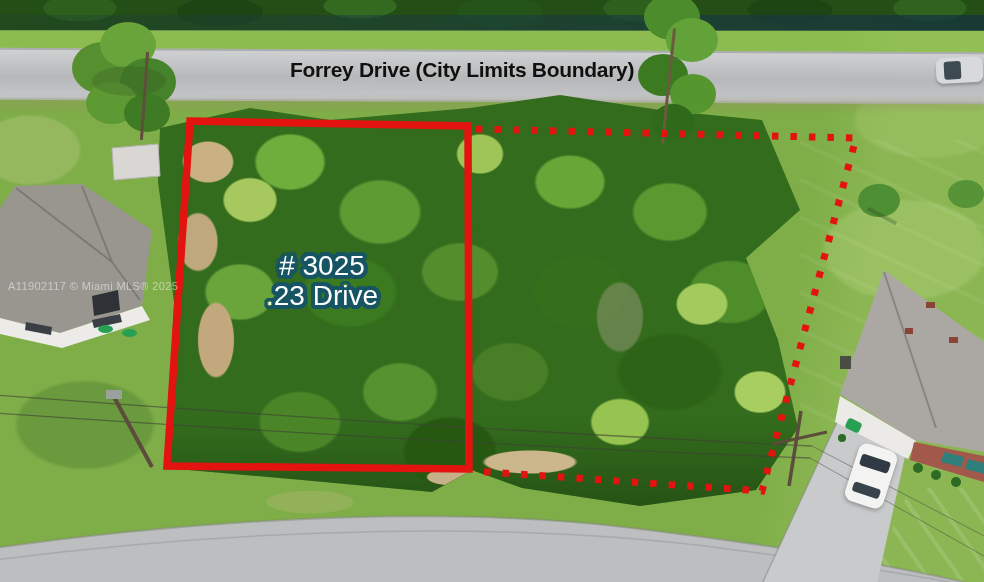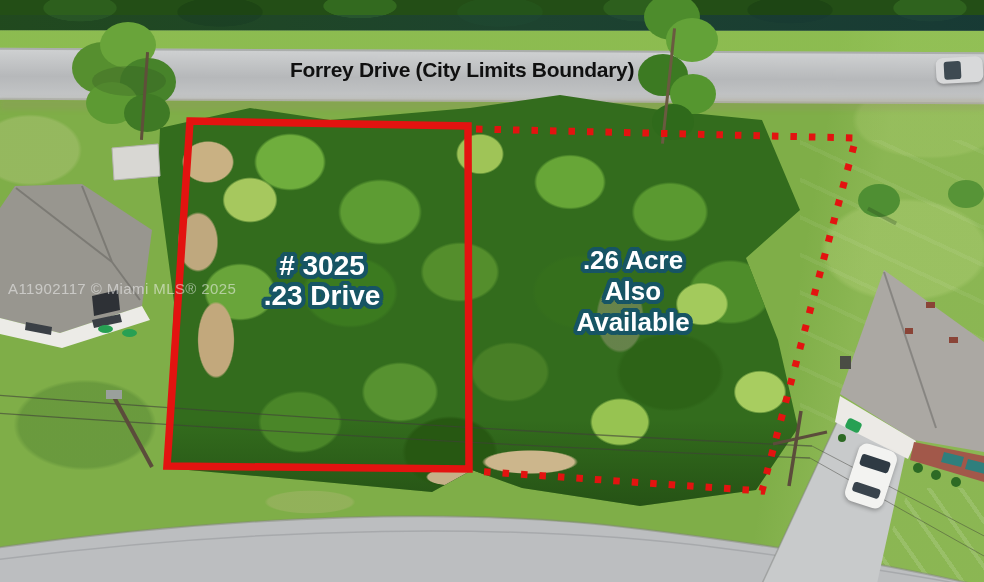--- a/index.html
+++ b/index.html
@@ -74,35 +74,35 @@
       radial-gradient(70px 52px at 150px 330px,#4a8628 0 55%, transparent 60%),
       radial-gradient(66px 50px at 360px 280px,#487f26 0 55%, transparent 60%),
       radial-gradient(80px 60px at 200px 200px,#3b7a1f 0 55%, transparent 60%),
       radial-gradient(80px 62px at 430px 200px,#356f1c 0 55%, transparent 60%),
       radial-gradient(90px 66px at 520px 280px,#2d6317 0 55%, transparent 60%),
       radial-gradient(80px 60px at 300px 360px,#275812 0 55%, transparent 60%),
       linear-gradient(to bottom, rgba(15,40,8,0) 78%, rgba(15,40,8,.4)),
       #336c1d;}
 
   
-  .outlined{color:var(--label_fill,#fff);font-weight:700;text-align:center;
+  .outlined{color:var(--label_fill,#fff);font-weight:400;text-align:center;
     text-shadow:
       3px 3px 0 var(--label_outline,#175564), -3px 3px 0 var(--label_outline,#175564),
       3px -3px 0 var(--label_outline,#175564), -3px -3px 0 var(--label_outline,#175564),
       4px 0 0 var(--label_outline,#175564), -4px 0 0 var(--label_outline,#175564),
       0 4px 0 var(--label_outline,#175564), 0 -4px 0 var(--label_outline,#175564),
       2px 4px 0 var(--label_outline,#175564), -2px 4px 0 var(--label_outline,#175564),
       2px -4px 0 var(--label_outline,#175564), -2px -4px 0 var(--label_outline,#175564),
       4px 2px 0 var(--label_outline,#175564), -4px 2px 0 var(--label_outline,#175564),
       4px -2px 0 var(--label_outline,#175564), -4px -2px 0 var(--label_outline,#175564);}
   .road-label{left:462px;top:58px;transform:translateX(-50%);white-space:nowrap;
     font-size:21px;font-weight:700;letter-spacing:-.3px;color:var(--road_label_color,#101010);}
   .lot1-label{left:322px;top:251px;transform:translateX(-50%);font-size:28px;line-height:30px;}
   .lot2-label{left:633px;top:245px;transform:translateX(-50%);font-size:26px;line-height:31px;}
-  .watermark{left:8px;top:280px;font-size:15px;letter-spacing:.4px;
+  .watermark{left:8px;top:280px;font-size:11px;letter-spacing:.4px;
     color:var(--watermark_color,#f2f2f2);opacity:.55;white-space:nowrap;}
 
   
   .car-top{left:936px;top:57px;width:47px;height:26px;transform:rotate(-3deg);
     background:#d8d9da;border-radius:7px;box-shadow:0 2px 3px rgba(0,0,0,.25);}
   .car-top .glass{position:absolute;left:8px;top:4px;width:17px;height:18px;background:#3e4a52;border-radius:3px;}
   .car-drive{left:851px;top:446px;width:40px;height:60px;transform:rotate(18deg);
     background:#f3f3f1;border-radius:9px;box-shadow:0 2px 4px rgba(0,0,0,.3);}
   .car-drive .ws{position:absolute;left:5px;top:11px;width:30px;height:12px;background:#2f3a44;border-radius:3px;}
   .car-drive .rw{position:absolute;left:6px;top:40px;width:28px;height:10px;background:#39434c;border-radius:3px;}
@@ -211,20 +211,15 @@
     <polyline points="476,129 856,138 762,491 474,471" fill="none" style="stroke:var(--boundary_red,#e31310)" stroke-width="7" stroke-dasharray="6.5 12" stroke-linecap="butt"></polyline>
   </svg>
 
   <div class="abs road-label">Forrey Drive (City Limits Boundary)</div>
 
   <div class="abs lot1-label outlined">
     <div># 3025</div>
     <div>.23 Drive</div>
   </div>
 
-  <div class="abs lot2-label outlined">
-    <div>.26 Acre</div>
-    <div>Also</div>
-    <div>Available</div>
-  </div>
 
   <div class="abs watermark">A11902117 © Miami MLS® 2025</div>
 </div>
 
 </body></html>

